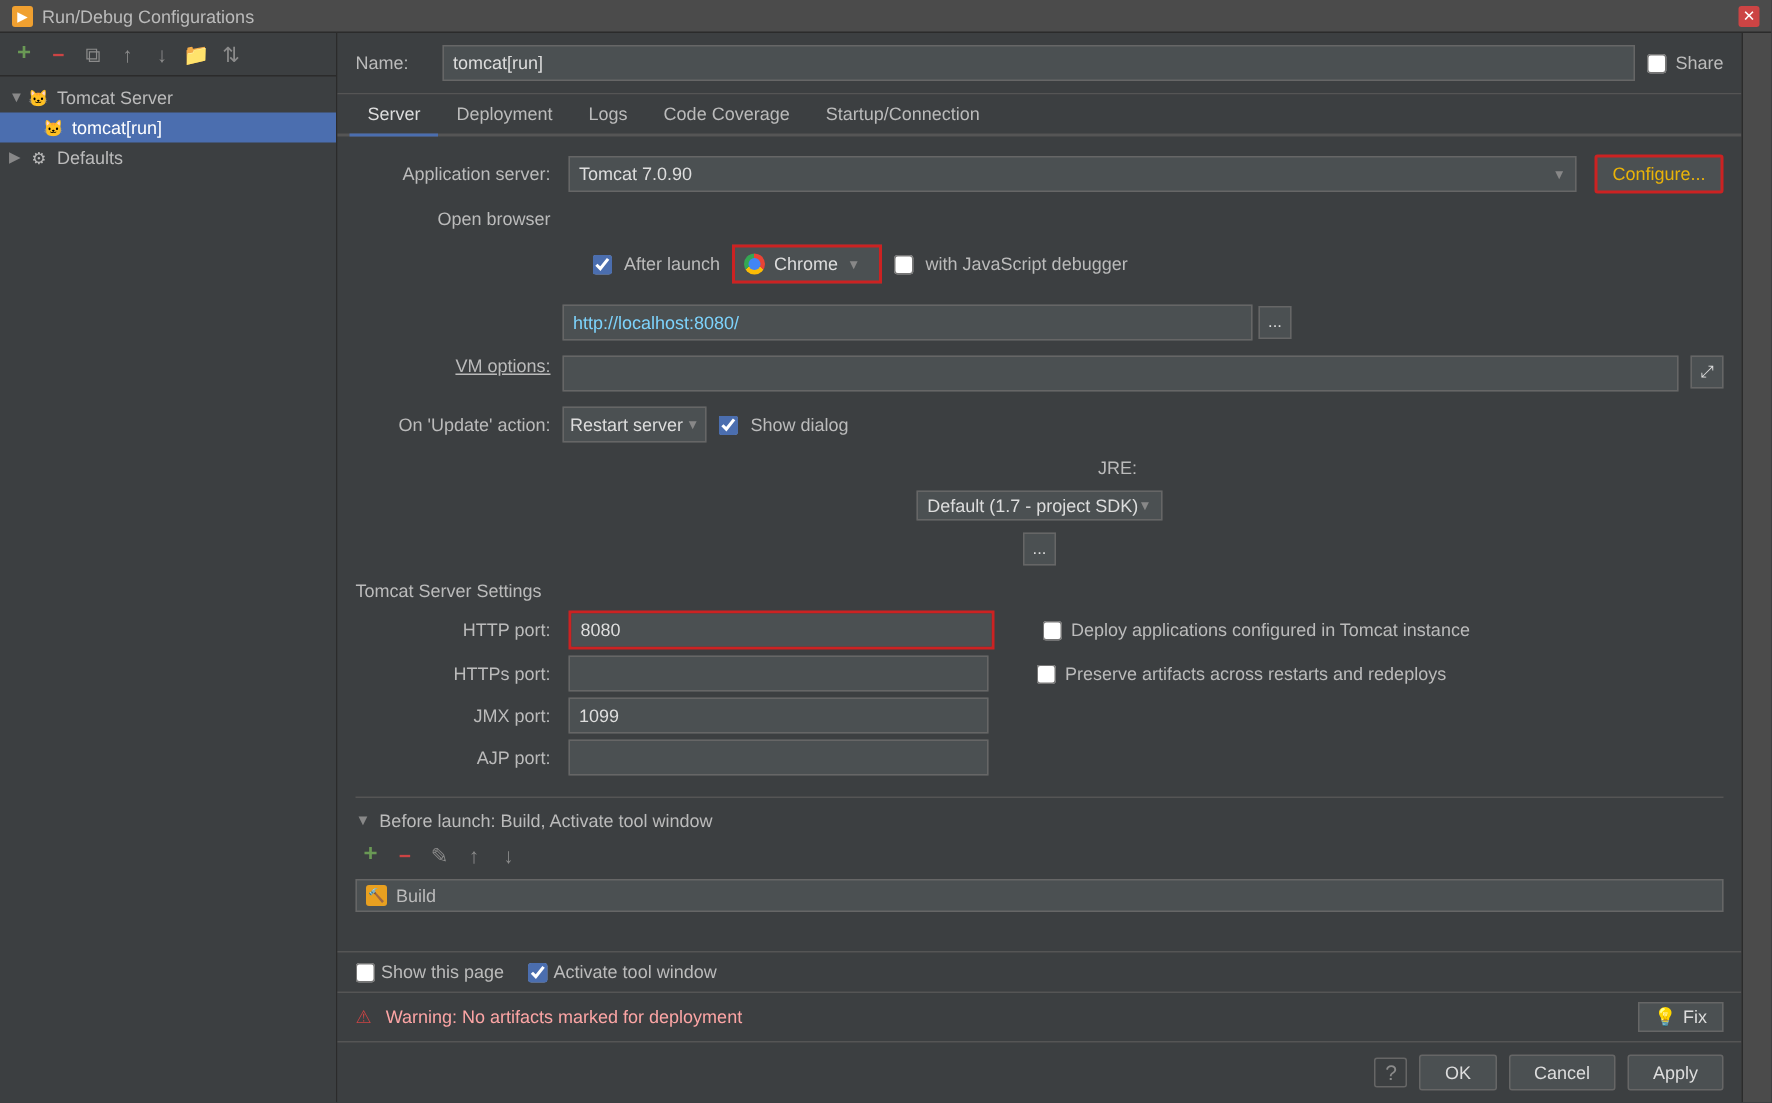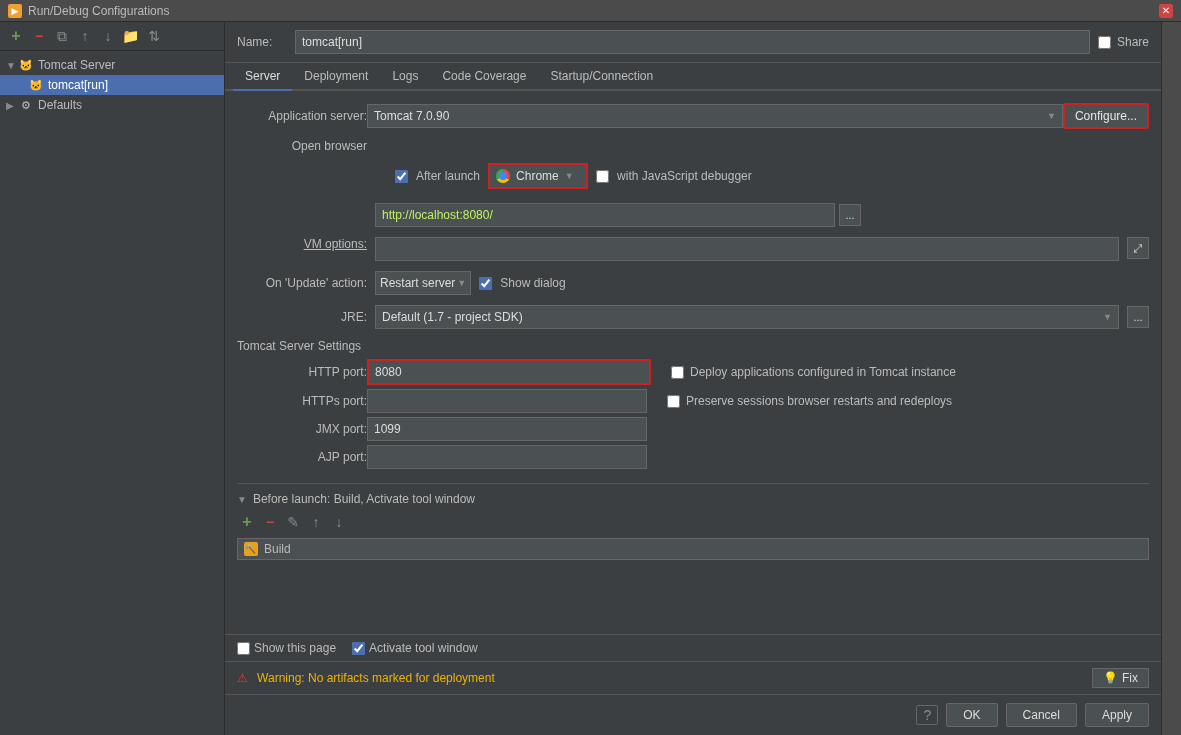--- a/index.html
+++ b/index.html
@@ -45,38 +45,38 @@
 
     
     .tabs { display: flex; background: #3c3f41; border-bottom: 2px solid #555; padding: 0 8px; }
     .tab { padding: 6px 12px; cursor: pointer; color: #bbb; font-size: 12px; border-bottom: 2px solid transparent; margin-bottom: -2px; }
     .tab.active { color: #ddd; border-bottom: 2px solid #4b6eaf; }
 
     
     .content { flex: 1; padding: 12px; overflow-y: auto; display: flex; flex-direction: column; gap: 10px; }
 
     
-    .form-row { display: flex; align-items: center; gap: 0; }
+    .form-row { display: flex; align-items: center; gap: 12px; }
     .form-label { color: #bbb; min-width: 130px; text-align: right; font-size: 12px; }
     .form-label.underline { text-decoration: underline; }
     .form-control-wide { flex: 1; }
     .dropdown { background: #4b5052; border: 1px solid #666; color: #ddd; padding: 2px 6px; height: 24px; font-size: 12px; display: flex; align-items: center; gap: 4px; cursor: pointer; }
     .dropdown-arrow { font-size: 9px; color: #888; }
 
     
-    .configure-btn { background: #4b5052; border: 2px solid #cc2222; color: #e5e5e5; padding: 3px 10px; height: 26px; font-size: 12px; cursor: pointer; border-radius: 2px; }
+    .configure-btn { background: #4b5052; border: 2px solid #cc2222; color: #eab308; padding: 3px 10px; height: 26px; font-size: 12px; cursor: pointer; border-radius: 2px; }
     .browser-row { display: flex; align-items: center; gap: 8px; margin-left: 12px; padding-left: 20px; }
 
     
     .chrome-dropdown { background: #4b5052; border: 2px solid #cc2222; color: #ddd; padding: 2px 6px; height: 26px; font-size: 12px; display: flex; align-items: center; gap: 6px; cursor: pointer; min-width: 100px; }
     .chrome-icon { width: 14px; height: 14px; border-radius: 50%; background: conic-gradient(#ea4335 0deg 120deg, #fbbc05 120deg 240deg, #34a853 240deg 360deg); position: relative; }
     .chrome-icon::after { content: ''; position: absolute; top: 3px; left: 3px; width: 8px; height: 8px; border-radius: 50%; background: #4285f4; }
 
     .url-row { display: flex; align-items: center; gap: 4px; margin-left: 130px; }
-    .url-input { background: #4b5052; border: 1px solid #666; color: #bef264; padding: 3px 6px; height: 24px; font-size: 12px; width: 500px; }
+    .url-input { background: #4b5052; border: 1px solid #666; color: #7dd3fc; padding: 3px 6px; height: 24px; font-size: 12px; width: 500px; }
     .ellipsis-btn { background: #4b5052; border: 1px solid #666; color: #ddd; width: 22px; height: 22px; display: flex; align-items: center; justify-content: center; cursor: pointer; font-size: 11px; }
 
     
     .settings-section { border: 0; }
     .settings-title { color: #bbb; font-size: 12px; margin-bottom: 6px; }
     .http-port-input-wrapper { border: 2px solid #cc2222; }
     .http-port-input { background: #4b5052; border: none; color: #ddd; padding: 3px 6px; height: 22px; font-size: 12px; width: 280px; outline: none; }
 
     .port-input { background: #4b5052; border: 1px solid #666; color: #ddd; padding: 3px 6px; height: 24px; font-size: 12px; width: 280px; }
 
@@ -87,21 +87,21 @@
     .before-launch-title { color: #bbb; font-size: 12px; }
     .before-launch-toolbar { display: flex; align-items: center; gap: 3px; margin-bottom: 6px; }
     .build-item { display: flex; align-items: center; gap: 6px; padding: 3px 6px; background: #4b5052; border: 1px solid #666; }
     .build-icon { width: 14px; height: 14px; background: #e8a020; border-radius: 2px; display: flex; align-items: center; justify-content: center; font-size: 9px; color: #fff; }
 
     
     .bottom-checks { display: flex; align-items: center; gap: 16px; padding: 6px 12px; border-top: 1px solid #555; }
 
     
     .warning-bar { background: #3c3f41; border-top: 1px solid #555; padding: 6px 12px; display: flex; align-items: center; justify-content: space-between; }
-    .warning-text { color: #eab308; font-size: 12px; }
+    .warning-text { color: #fca5a5; font-size: 12px; }
     .warning-icon { color: #cc4444; margin-right: 6px; }
     .fix-btn { background: #4b5052; border: 1px solid #666; color: #ddd; padding: 2px 10px; font-size: 12px; cursor: pointer; display: flex; align-items: center; gap: 4px; }
 
     
     .action-row { background: #3c3f41; padding: 8px 12px; display: flex; align-items: center; justify-content: flex-end; gap: 8px; border-top: 1px solid #555; }
     .action-btn { background: #4b5052; border: 1px solid #666; color: #ddd; padding: 4px 16px; font-size: 12px; cursor: pointer; border-radius: 2px; }
 
     
     .right-side { width: 20px; background: #4b4b4b; border-left: 1px solid #2b2b2b; }
 
@@ -109,21 +109,21 @@
     .cb { width: 13px; height: 13px; accent-color: #4b6eaf; cursor: pointer; }
 
     
     .vm-row { display: flex; align-items: flex-start; gap: 8px; }
     .vm-input { background: #4b5052; border: 1px solid #666; color: #ddd; padding: 3px 6px; height: 24px; font-size: 12px; flex: 1; }
 
     
     .update-row { display: flex; align-items: center; gap: 8px; }
 
     
-    .jre-row { display: flex; align-items: center; gap: 8px; }
+    .jre-row { display: flex; align-items: center; gap: 8px; flex-direction: column; }
     .jre-dropdown { background: #4b5052; border: 1px solid #666; color: #ddd; padding: 2px 6px; height: 24px; font-size: 12px; flex: 1; display: flex; align-items: center; justify-content: space-between; }
 
     
     .watermark { position: absolute; bottom: 30px; right: 20px; color: #4dacff; font-size: 22px; font-weight: bold; opacity: 0.85; z-index: 10; pointer-events: none; }
 
     .checkbox-row { display: flex; align-items: center; gap: 4px; }
     .check-label { color: #bbb; font-size: 12px; }
 
     .on-update-dropdown { background: #4b5052; border: 1px solid #666; color: #ddd; padding: 2px 4px; height: 24px; font-size: 12px; display: flex; align-items: center; gap: 2px; cursor: pointer; }
 
@@ -264,21 +264,21 @@
               </div>
             </div>
           </div>
 
           <div class="form-row" style="margin-bottom: 4px;">
             <span class="form-label">HTTPs port:</span>
             <input type="text" class="port-input" value="" style="">
             <div class="deploy-check-area">
               <div class="deploy-check-row">
                 <input type="checkbox" class="cb" style="">
-                <span class="check-label">Preserve sessions browser restarts and redeploys</span>
+                <span class="check-label">Preserve artifacts across restarts and redeploys</span>
               </div>
             </div>
           </div>
 
           <div class="form-row" style="margin-bottom: 4px;">
             <span class="form-label">JMX port:</span>
             <input type="text" class="port-input" value="1099" style="">
           </div>
 
           <div class="form-row" style="margin-bottom: 4px;">

